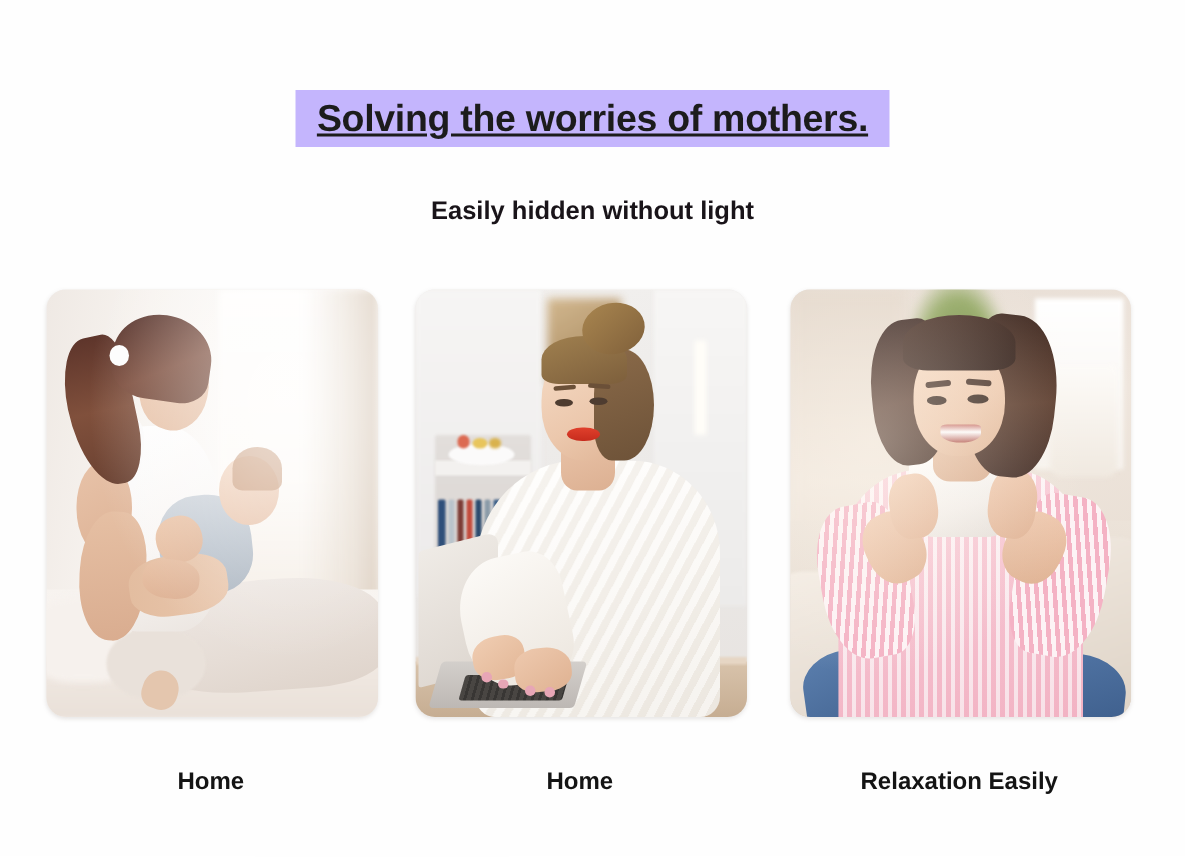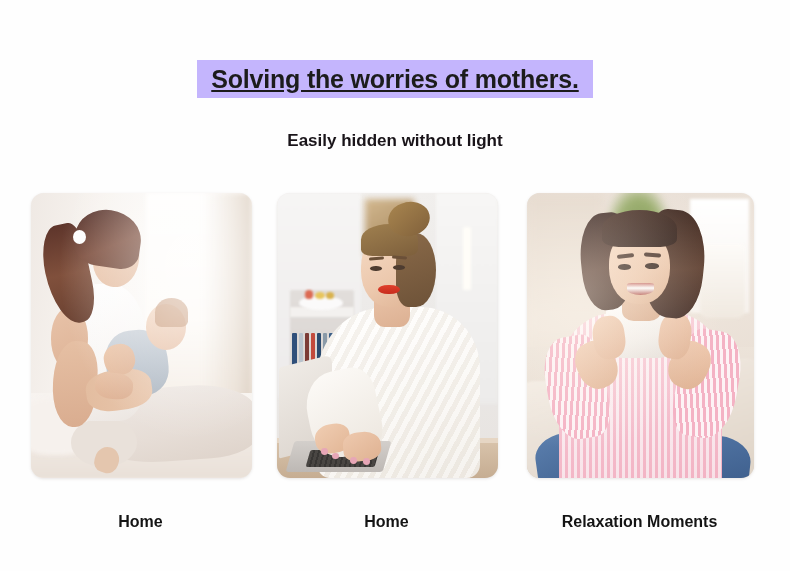--- a/index.html
+++ b/index.html
@@ -663,16 +663,16 @@
         <div class="c3-smile"></div>
         <div class="c3-glow"></div>
       </div>
     </div>
 
   </div>
 
   <div class="captions-row">
     <div class="caption cap-1">Home</div>
     <div class="caption cap-2">Home</div>
-    <div class="caption cap-3">Relaxation Moments</div>
+    <div class="caption cap-3">Relaxation Easily</div>
   </div>
 
 </div>
 
 </body></html>

